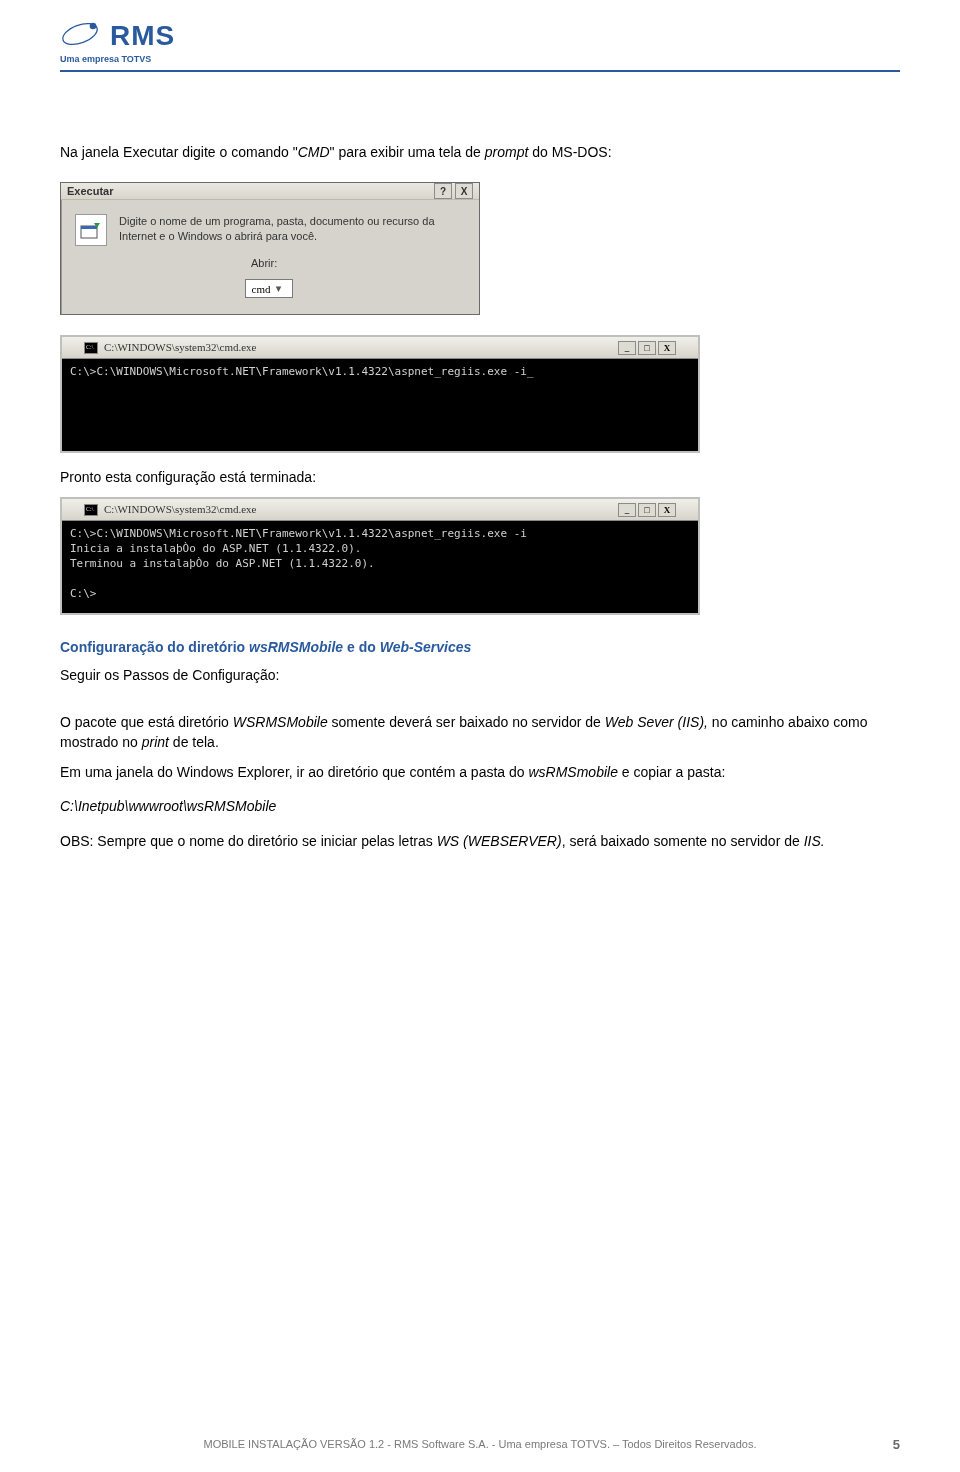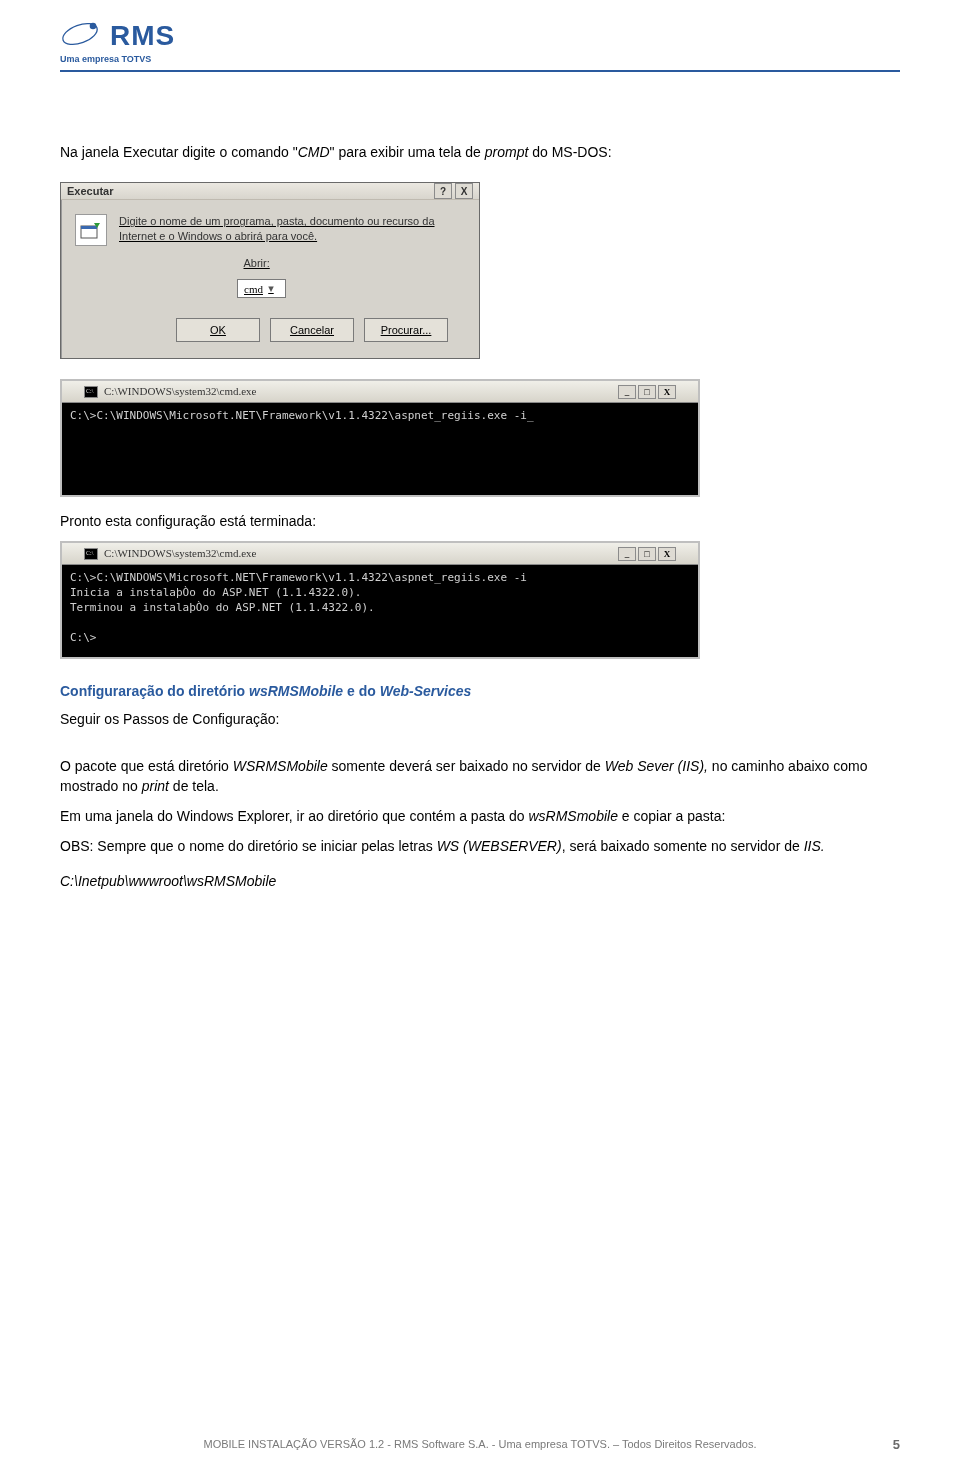--- a/index.html
+++ b/index.html
@@ -35,21 +35,21 @@
   .dlg .titlebar {
     display: flex; align-items: center; justify-content: space-between;
     background: linear-gradient(#ebe8e1,#d8d5cd); border-bottom: 1px solid #bfbab0;
     padding: 0 6px; font-weight: 700; color: #333;
   }
   .dlg .titlebar .title-btns { display: flex; gap: 3px; }
   .sqbtn {
     width: 18px; height: 16px; border: 1px solid #8b8b8b; background: #dedbd3;
     display: flex; align-items: center; justify-content: center; font-size: 10px; font-weight: 700;
   }
-  .dlg .body { padding: 14px 31px 16px 14px; text-decoration: underline; }
+  .dlg .body { padding: 14px 16px 16px 14px; }
   .dlg .body-row { display: flex; gap: 12px; align-items: flex-start; }
   .run-icon {
     width: 32px; height: 32px; background: #fff; border: 1px solid #9a9a9a;
     display: flex; align-items: center; justify-content: center; font-size: 14px;
   }
   .dlg .desc { flex: 1; color: #333; line-height: 1.35; }
   .dlg .open-row { display: flex; align-items: center; gap: 10px; margin-top: 11px; flex-direction: column; }
   .dlg .open-label { width: 36px; color: #333; }
   .dlg .open-input {
     flex: 1; height: 22px; border: 1px solid #7a7a7a; background: #fff;
@@ -149,25 +149,20 @@
         </div>
         <div class="desc">Digite o nome de um programa, pasta, documento ou recurso da Internet e o Windows o abrirá para você.</div>
       </div>
       <div class="open-row">
         <div class="open-label">Abrir:</div>
         <div class="open-input">
           <span>cmd</span>
           <span class="dd">▾</span>
         </div>
       </div>
-      <div class="btn-row">
-        <div class="winbtn">OK</div>
-        <div class="winbtn">Cancelar</div>
-        <div class="winbtn">Procurar...</div>
-      </div>
     </div>
   </div>
 
 
   <div class="console small">
     <div class="titlebar2">
       <div class="tb-left">
         <div class="cx-icon"></div>
         <span>C:\WINDOWS\system32\cmd.exe</span>
       </div>
@@ -208,24 +203,24 @@
   <p class="body-text">Seguir os Passos de Configuração:</p>
 
   <p class="body-text" style="margin-top:26px">
     <span>O pacote que está diretório </span><span class="italic">WSRMSMobile</span><span> somente deverá ser baixado no servidor de </span><span class="italic">Web Sever (IIS),</span><span> no caminho abaixo como mostrado no </span><span class="italic">print</span><span> de tela.</span>
   </p>
 
   <p class="body-text">
     <span>Em uma janela do Windows Explorer, ir ao diretório que contém a pasta do </span><span class="italic">wsRMSmobile</span><span> e copiar a pasta:</span>
   </p>
 
+  <p class="body-text path-italic">C:\Inetpub\wwwroot\wsRMSMobile</p>
+
   <p class="body-text">
     <span>OBS: Sempre que o nome do diretório se iniciar pelas letras </span><span class="italic">WS (WEBSERVER)</span><span>, será baixado somente no servidor de </span><span class="italic">IIS.</span>
   </p>
-
-  <p class="body-text path-italic">C:\Inetpub\wwwroot\wsRMSMobile</p>
 
 </div>
 
 <div class="footer">
   <span>MOBILE INSTALAÇÃO VERSÃO 1.2 - RMS Software S.A. - Uma empresa TOTVS. – Todos Direitos Reservados.</span>
   <span class="pagenum">5</span>
 </div>
 
 </body></html>

